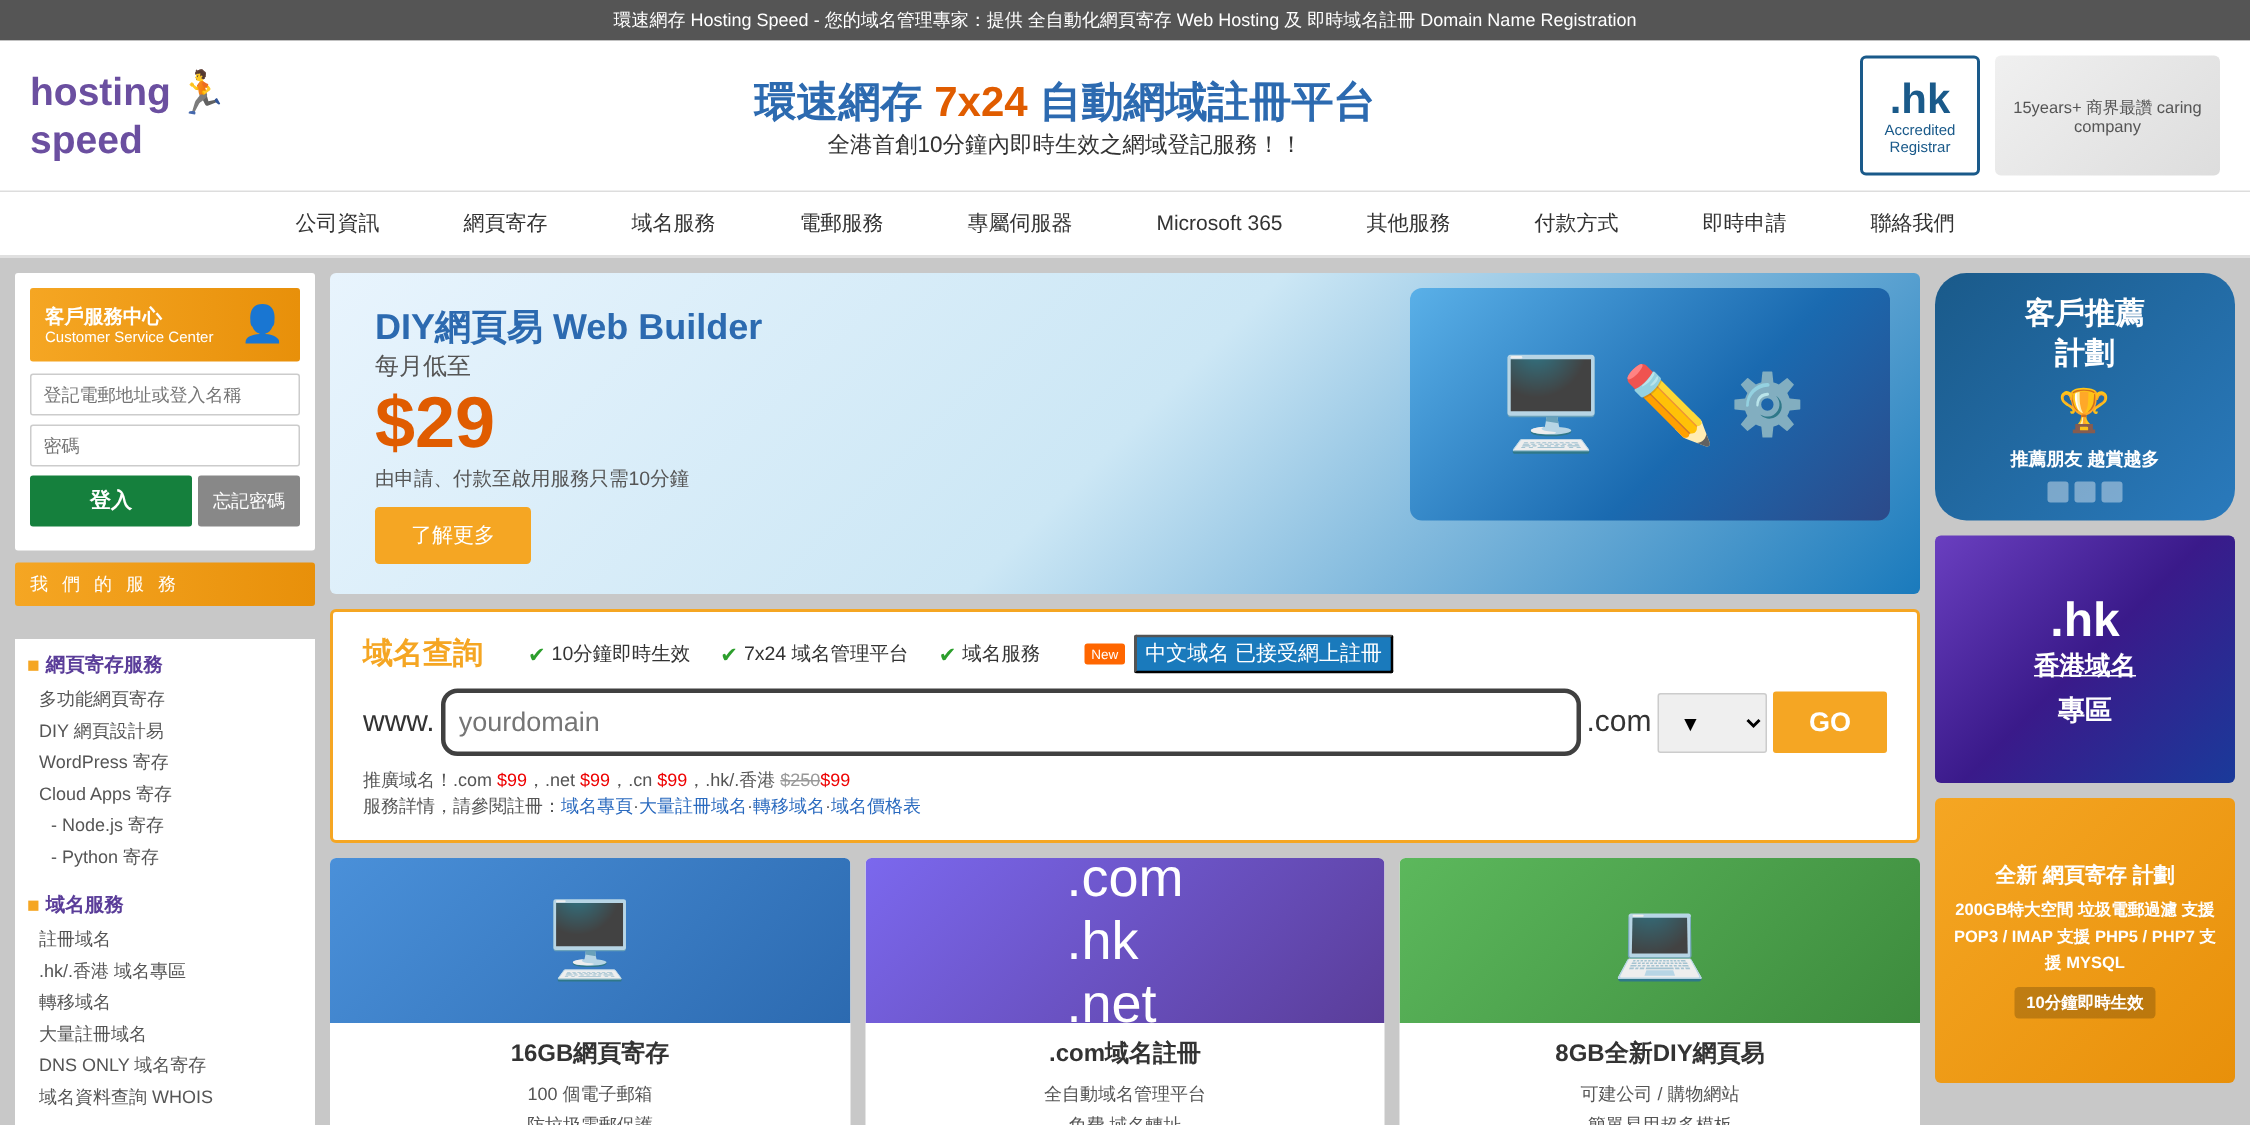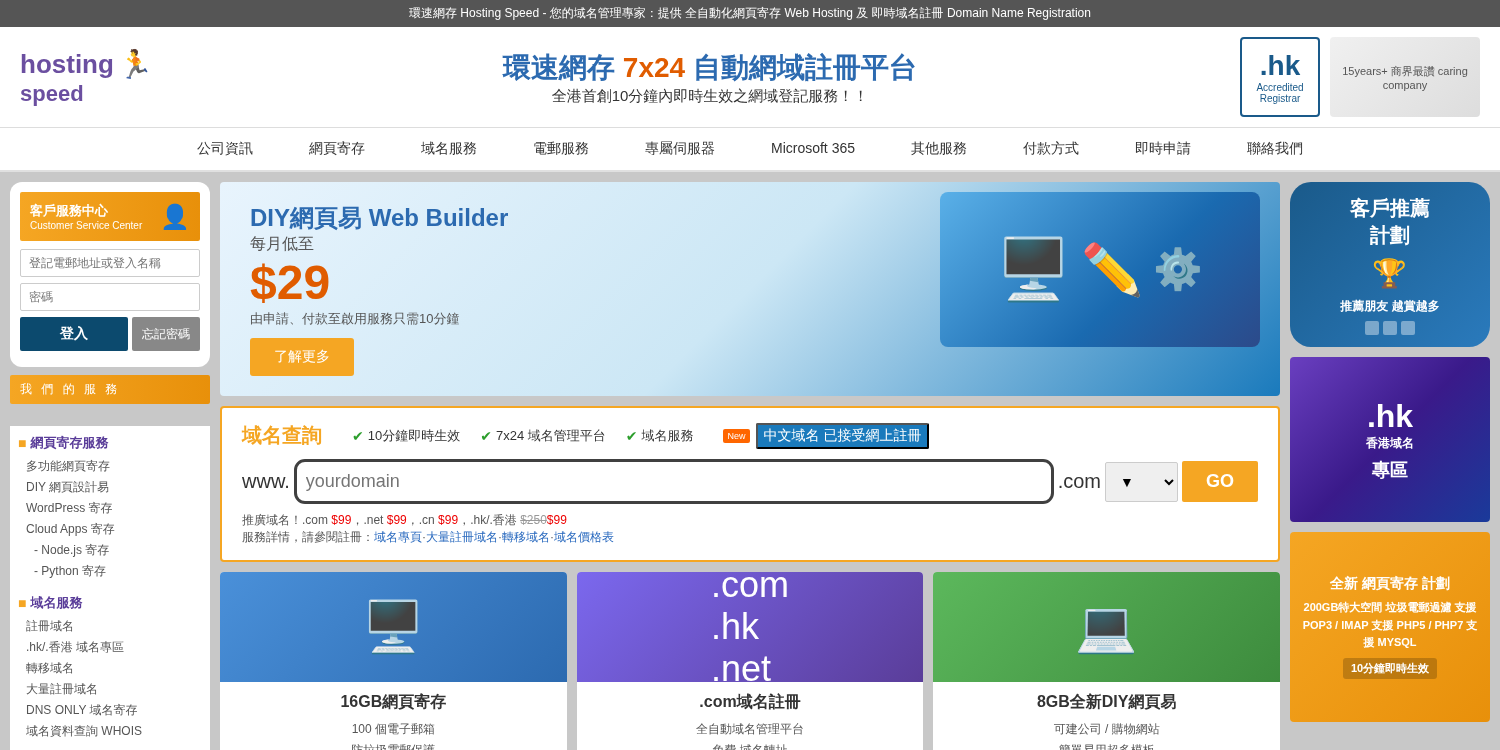--- a/index.html
+++ b/index.html
@@ -18,27 +18,27 @@
     
     
     .nav { background: #fff; border-bottom: 2px solid #e0e0e0; display: flex; justify-content: center; padding: 0; }
     .nav-item { padding: 12px 28px; color: #333; cursor: pointer; font-size: 14px; white-space: nowrap; }
     
     
     .main { display: flex; padding: 10px; gap: 10px; background: #c8c8c8; }
     
     
     .sidebar { width: 200px; flex-shrink: 0; }
-    .sidebar-login { background: #fff; border-radius: 12px; padding: 10px; }
+    .sidebar-login { background: #fff; border-radius: 2px; padding: 10px; }
     .sidebar-header { background: linear-gradient(to right, #f5a623, #e8900a); color: #fff; padding: 10px; display: flex; align-items: center; justify-content: space-between; border-radius: 2px; margin-bottom: 8px; }
     .sidebar-header-text { font-size: 13px; font-weight: bold; }
     .sidebar-header-sub { font-size: 10px; }
     .sidebar-input { width: 100%; border: 1px solid #ccc; padding: 6px 8px; margin-bottom: 6px; font-size: 12px; border-radius: 2px; }
     .sidebar-btn-row { display: flex; gap: 4px; margin-bottom: 6px; }
-    .sidebar-login-btn { background: #0c4a6e; color: #fff; border: none; padding: 8px 20px; font-size: 14px; cursor: pointer; flex: 1; border-radius: 2px; font-weight: bold; }
+    .sidebar-login-btn { background: #15803d; color: #fff; border: none; padding: 8px 20px; font-size: 14px; cursor: pointer; flex: 1; border-radius: 2px; font-weight: bold; }
     .sidebar-forget-btn { background: #888; color: #fff; border: none; padding: 8px 10px; font-size: 12px; cursor: pointer; border-radius: 2px; }
     
     .sidebar-section { background: linear-gradient(to right, #f5a623, #e8900a); color: #fff; padding: 6px 10px; font-size: 12px; letter-spacing: 3px; margin: 8px 0 22px; border-radius: 2px; }
     
     .sidebar-menu { background: #fff; padding: 4px 0; margin-bottom: 4px; }
     .sidebar-menu-group { margin-bottom: 8px; }
     .sidebar-menu-title { color: #5a3d99; font-weight: bold; font-size: 13px; padding: 4px 8px; display: flex; align-items: center; gap: 4px; cursor: pointer; }
     .sidebar-menu-title .bullet { color: #f5a623; font-size: 14px; }
     .sidebar-menu-item { color: #555; font-size: 12px; padding: 2px 16px; cursor: pointer; display: block; }
     .sidebar-menu-subitem { color: #555; font-size: 12px; padding: 2px 24px; cursor: pointer; display: block; }
@@ -98,21 +98,21 @@
   <span>環速網存 Hosting Speed - 您的域名管理專家：提供 全自動化網頁寄存 Web Hosting 及 即時域名註冊 Domain Name Registration</span>
 </div>
 
 <div class="header">
   <div class="logo">
     <div class="logo-img">
       <div style="display:flex;align-items:center;gap:4px;">
         <span style="color:#6b4fa0;font-size:26px;font-weight:bold;">hosting</span>
         <span style="color:#f5a623;font-size:28px;">🏃</span>
       </div>
-      <span style="color:#6b4fa0;font-size:22px;font-weight:bold;">speed</span>
+      <span style="color:#6b4fa0;font-size:26px;font-weight:bold;">speed</span>
     </div>
   </div>
   <div class="header-banner">
     <div style="text-align:center;">
       <div style="font-size:28px;font-weight:bold;color:#2c6ab0;">
         <span>環速網存</span>
         <span style="color:#e05c00;">7x24</span>
         <span>自動網域註冊平台</span>
       </div>
       <div style="font-size:15px;color:#333;">全港首創10分鐘內即時生效之網域登記服務！！</div>
@@ -317,21 +317,21 @@
       <div style="font-size:12px;">推薦朋友 越賞越多</div>
       <div style="display:flex;gap:4px;margin-top:6px;">
         <div style="width:14px;height:14px;background:rgba(255,255,255,0.4);border-radius:2px;"></div>
         <div style="width:14px;height:14px;background:rgba(255,255,255,0.4);border-radius:2px;"></div>
         <div style="width:14px;height:14px;background:rgba(255,255,255,0.4);border-radius:2px;"></div>
       </div>
     </div>
 
     <div class="promo-box promo-hk" style="flex-direction:column;background:linear-gradient(135deg,#6a3fc0,#3a1a8a,#1a3a9a);">
       <div style="font-size:32px;font-weight:bold;color:#fff;">.hk</div>
-      <div style="font-size:12px;">香港域名</div>
+      <div style="font-size:17px;text-decoration:underline;">香港域名</div>
       <div style="font-size:18px;font-weight:bold;margin-top:6px;">專區</div>
     </div>
 
     <div class="promo-box promo-hosting" style="flex-direction:column;height:190px;">
       <div style="font-size:14px;font-weight:bold;">全新 網頁寄存 計劃</div>
       <div style="font-size:11px;margin:6px 0;line-height:1.6;">200GB特大空間 垃圾電郵過濾 支援 POP3 / IMAP 支援 PHP5 / PHP7 支援 MYSQL</div>
       <div style="background:rgba(0,0,0,0.2);border-radius:3px;padding:3px 8px;font-size:11px;">10分鐘即時生效</div>
     </div>
   </div>
 

